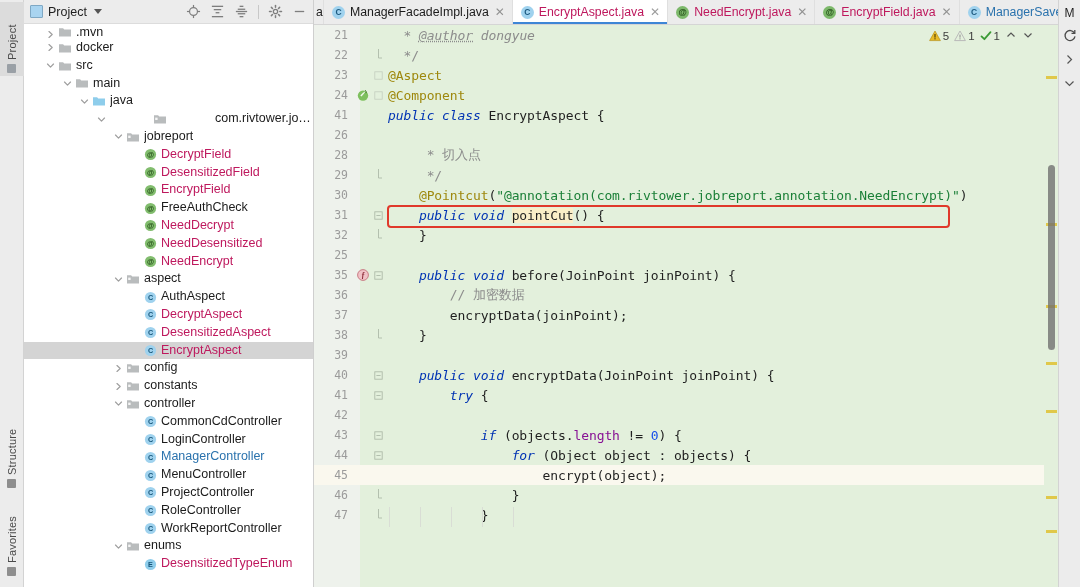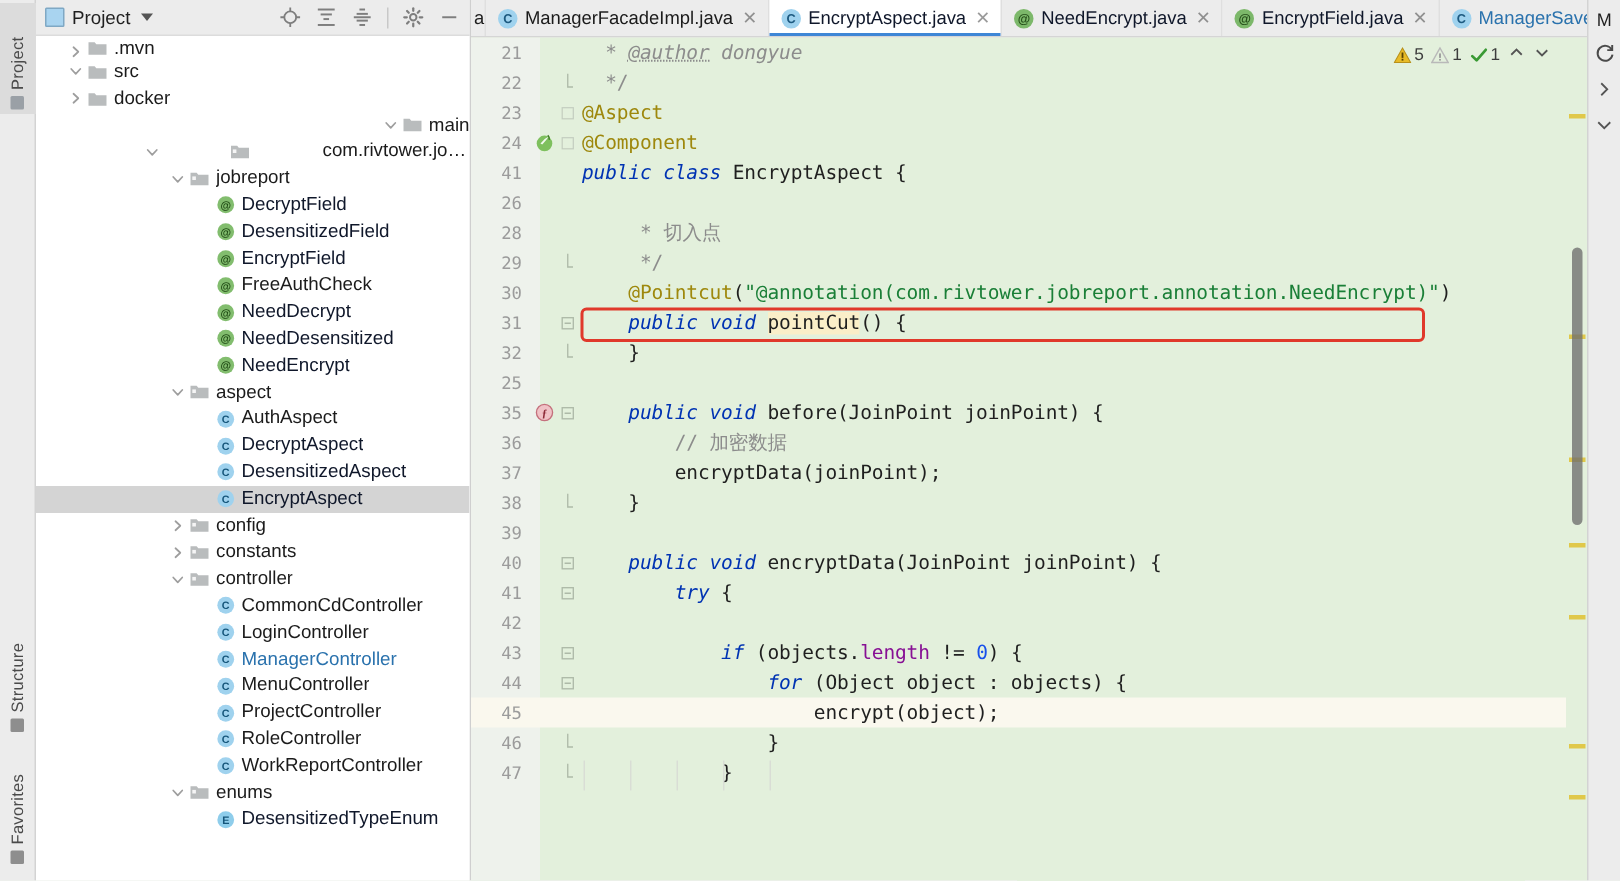--- a/index.html
+++ b/index.html
@@ -66,21 +66,21 @@
     height: 17.8px; display: flex; align-items: center;
     font-size: 12.5px; white-space: nowrap;
     padding-right: 0; line-height: 17.8px;
   }
   .row.selected { background: #d4d4d4; }
   .arw { width: 13px; flex: 0 0 13px; display:flex; align-items:center; justify-content:center; }
   .arw svg { opacity:.65; }
   .ico { width: 16px; flex: 0 0 16px; display:flex; align-items:center; justify-content:center; margin-right:3px; }
   .lbl { overflow:hidden; text-overflow:ellipsis; }
   .c-black { color:#1b1b1b; }
-  .c-brown { color:#0f172a; }
+  .c-brown { color:#be185d; }
   .c-blue  { color:#2a72ad; }
 
   
   .editor-col { flex: 1 1 auto; height: 587px; display: flex; flex-direction: column; position: relative; min-width:0;}
   .tabbar {
     height: 25px; flex:0 0 25px;
     background: #ececec;
     border-bottom: 1px solid #d5d5d5;
     display: flex; align-items: stretch; overflow: hidden;
   }
@@ -257,55 +257,68 @@
           <span class="ico">
             <svg width="14" height="14" viewBox="0 0 14 14">
               <path d="M1 3.2 h4.1 l1.1 1.3 H13 v7 H1 Z" fill="#b9bcbd"></path>
             </svg>
           </span>
           <span class="lbl c-black">.mvn</span>
         </div>
         <div class="row" style="padding-left: 20px;">
           <span class="arw">
             <svg width="9" height="9" viewBox="0 0 9 9">
+              <path d="M3 1.5 L6.2 4.5 L3 7.5" fill="none" stroke="#6b6b6b" stroke-width="1.15" stroke-linecap="round" stroke-linejoin="round"></path>
+            </svg>
+          </span>
+          <span class="ico">
+            <svg width="14" height="14" viewBox="0 0 14 14">
+              <path d="M1 3.2 h4.1 l1.1 1.3 H13 v7 H1 Z" fill="#b9bcbd"></path>
+            </svg>
+          </span>
+          <span class="lbl c-black">docker</span>
+        </div>
+        <div class="row" style="padding-left: 20px;">
+          <span class="arw">
+            <svg width="9" height="9" viewBox="0 0 9 9">
               <path d="M1.5 3 L4.5 6.2 L7.5 3" fill="none" stroke="#6b6b6b" stroke-width="1.15" stroke-linecap="round" stroke-linejoin="round"></path>
             </svg>
           </span>
           <span class="ico">
             <svg width="14" height="14" viewBox="0 0 14 14">
               <path d="M1 3.2 h4.1 l1.1 1.3 H13 v7 H1 Z" fill="#b9bcbd"></path>
             </svg>
           </span>
           <span class="lbl c-black">src</span>
         </div>
-        <div class="row" style="padding-left: 20px;">
-          <span class="arw">
-            <svg width="9" height="9" viewBox="0 0 9 9">
-              <path d="M3 1.5 L6.2 4.5 L3 7.5" fill="none" stroke="#6b6b6b" stroke-width="1.15" stroke-linecap="round" stroke-linejoin="round"></path>
-            </svg>
-          </span>
-          <span class="ico">
-            <svg width="14" height="14" viewBox="0 0 14 14">
-              <path d="M1 3.2 h4.1 l1.1 1.3 H13 v7 H1 Z" fill="#b9bcbd"></path>
-            </svg>
-          </span>
-          <span class="lbl c-black">docker</span>
-        </div>
-        <div class="row" style="padding-left: 37px; justify-content: flex-end;">
+        <div class="row" style="padding-left: 37px;">
           <span class="arw">
             <svg width="9" height="9" viewBox="0 0 9 9">
               <path d="M1.5 3 L4.5 6.2 L7.5 3" fill="none" stroke="#6b6b6b" stroke-width="1.15" stroke-linecap="round" stroke-linejoin="round"></path>
             </svg>
           </span>
           <span class="ico">
             <svg width="14" height="14" viewBox="0 0 14 14">
               <path d="M1 3.2 h4.1 l1.1 1.3 H13 v7 H1 Z" fill="#b9bcbd"></path>
             </svg>
           </span>
           <span class="lbl c-black">main</span>
+        </div>
+        <div class="row" style="padding-left: 54px;">
+          <span class="arw">
+            <svg width="9" height="9" viewBox="0 0 9 9">
+              <path d="M1.5 3 L4.5 6.2 L7.5 3" fill="none" stroke="#6b6b6b" stroke-width="1.15" stroke-linecap="round" stroke-linejoin="round"></path>
+            </svg>
+          </span>
+          <span class="ico">
+            <svg width="14" height="14" viewBox="0 0 14 14">
+              <path d="M1 3.2 h4.1 l1.1 1.3 H13 v7 H1 Z" fill="#8ecdeb"></path>
+            </svg>
+          </span>
+          <span class="lbl c-black">java</span>
         </div>
         <div class="row" style="padding-left: 71px; gap: 44px;">
           <span class="arw">
             <svg width="9" height="9" viewBox="0 0 9 9">
               <path d="M1.5 3 L4.5 6.2 L7.5 3" fill="none" stroke="#6b6b6b" stroke-width="1.15" stroke-linecap="round" stroke-linejoin="round"></path>
             </svg>
           </span>
           <span class="ico">
             <svg width="14" height="14" viewBox="0 0 14 14">
               <path d="M1 3.2 h4.1 l1.1 1.3 H13 v7 H1 Z" fill="#b9bcbd"></path>

